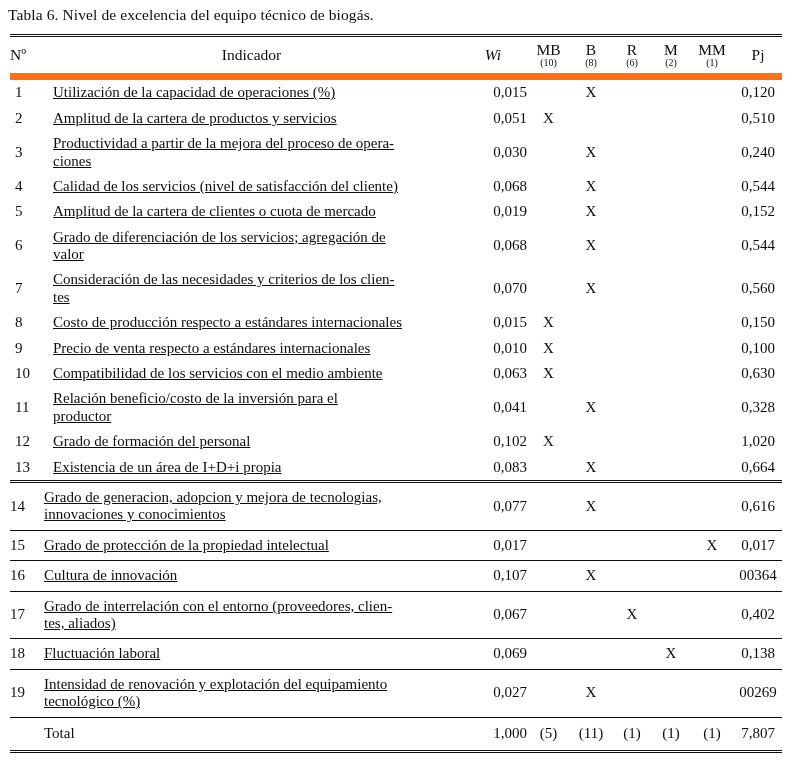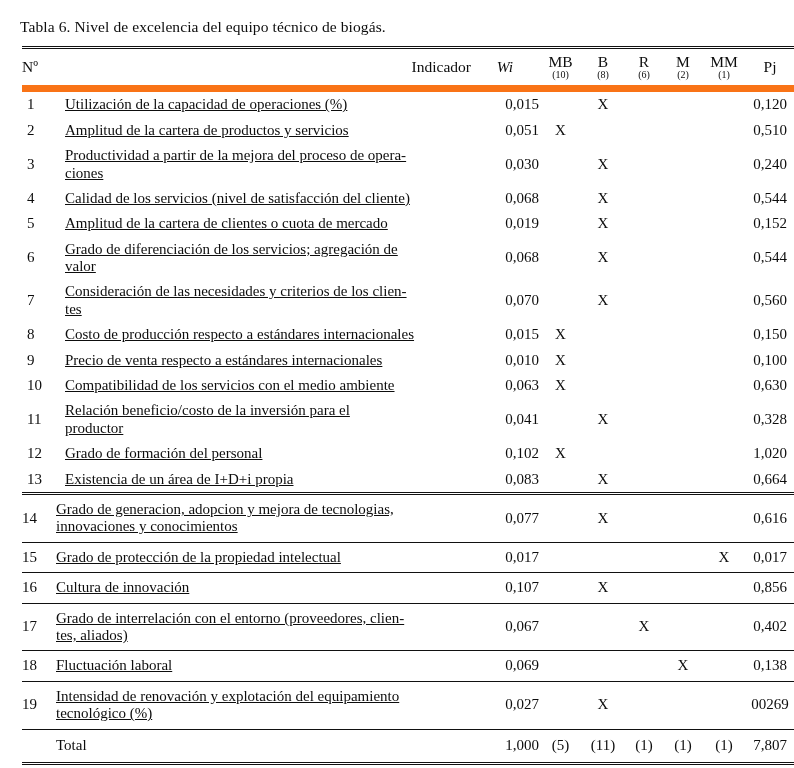--- a/index.html
+++ b/index.html
@@ -13,21 +13,21 @@
     height: 768px;
     font-family: "Liberation Serif", "DejaVu Serif", serif;
     color: #0d0d0d;
     overflow: hidden;
   }
 
   #page {
     width: 794px;
     height: 768px;
     position: relative;
-    padding: 12px;
+    padding: 0;
   }
 
   .caption {
     font-size: 15.5px;
     line-height: 1.2;
     padding: 6px 0 0 8px;
     white-space: nowrap;
     letter-spacing: .1px;
   }
 
@@ -54,21 +54,21 @@
     border-top: 3px double #111;
     border-bottom: 7px solid #f97316;
     padding: 5px 0 5px 0;
     vertical-align: middle;
     font-weight: normal;
     font-size: 15.5px;
     line-height: 1.05;
     margin-left: 18px;
   }
   thead th.h-no  { text-align: left;  padding-left: 4px; }
-  thead th.h-ind { text-align: right;  padding-left: 8px; }
+  thead th.h-ind { text-align: center;  padding-left: 8px; }
   thead th.h-wi  { text-align: center; font-style: italic; }
   thead th.h-pj  { text-align: center; }
   thead th.h-sc  { text-align: center; }
   .sc-abbr { display: block; }
   .sc-pts  { display: block; font-size: 10px; }
 
   tbody td {
     padding: 4px 0;
     vertical-align: middle;
     line-height: 1.16;
@@ -351,21 +351,21 @@
           <td class="no">16</td>
           <td class="ind">
             <span class="two-line">Cultura de innovación</span>
           </td>
           <td class="wi">0,107</td>
           <td class="mark"></td>
           <td class="mark">X</td>
           <td class="mark"></td>
           <td class="mark"></td>
           <td class="mark"></td>
-          <td class="pj">0,856</td>
+          <td class="pj">00364</td>
         </tr>
         <tr>
           <td class="no">17</td>
           <td class="ind">
             <span class="two-line">Grado de interrelación con el entorno (proveedores, clien-</span>
             <span class="two-line">tes, aliados)</span>
           </td>
           <td class="wi">0,067</td>
           <td class="mark"></td>
           <td class="mark"></td>

